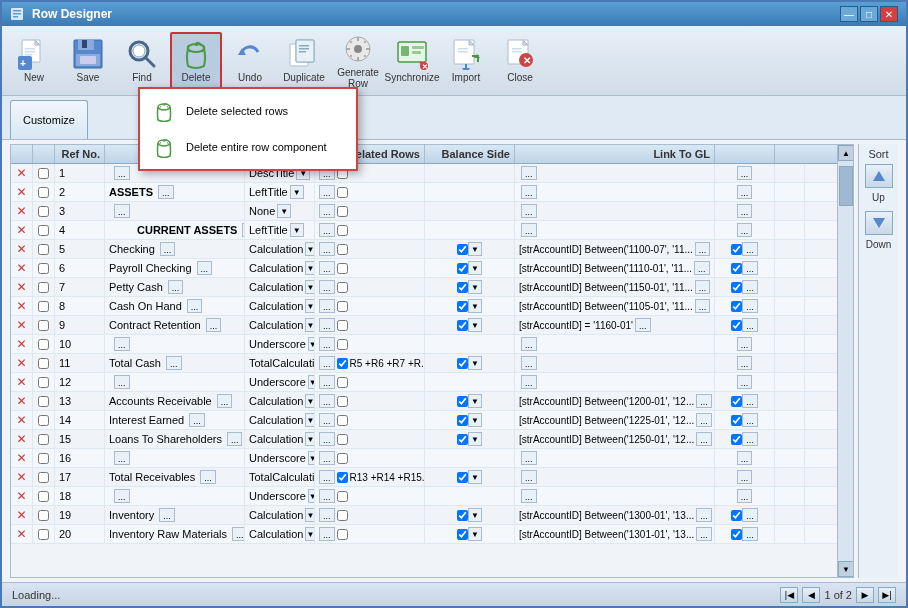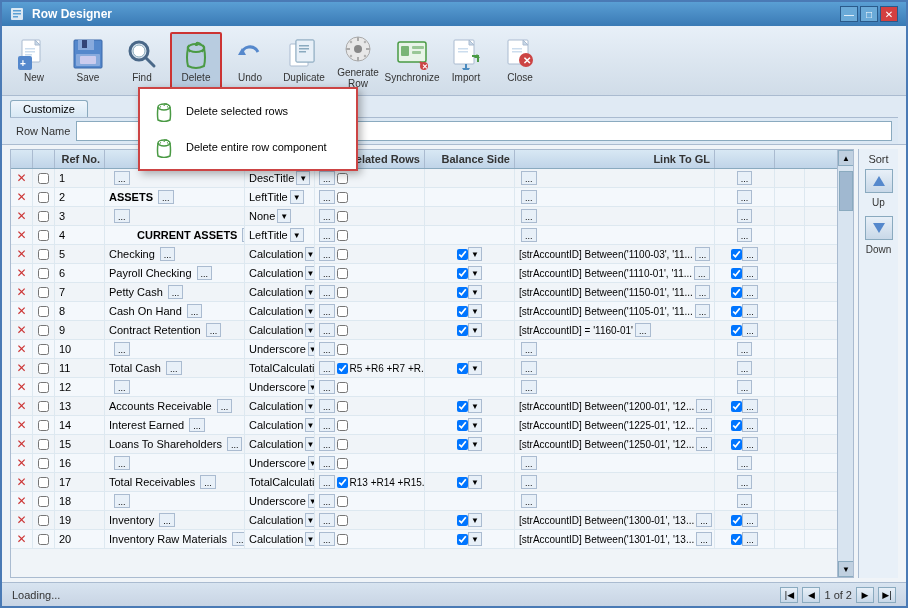--- a/index.html
+++ b/index.html
@@ -93,21 +93,21 @@
       font-size: 10px;
       color: #333;
       text-align: center;
     }
 
     .customize-tab {
       display: inline-block;
       background: linear-gradient(to bottom, #f0f6fc, #d8e8f4);
       border: 1px solid #8aaabf;
       border-bottom: none;
-      padding: 2px 12px;
+      padding: 13px 12px;
       font-size: 11px;
       cursor: pointer;
       border-radius: 3px 3px 0 0;
     }
 
     .row-name-label { font-size: 11px; color: #333; white-space: nowrap; }
     .row-name-input {
       height: 20px;
       border: 1px solid #8aaabf;
       background: white;
@@ -555,28 +555,20 @@
       <span>Delete entire row component</span>
     </div>
   </div>
 
   <div class="main-content">
 
     <div style="background: #e0eaf4; border-bottom: 1px solid #aabbd0; padding: 0 8px;">
       <div style="padding-top: 4px;">
         <div class="customize-tab">Customize</div>
       </div>
-      <div class="input-row" style="background: #dce8f4; border-top: 1px solid #aabbd0; padding: 3px 6px;">
-        <span class="row-name-label">Row Name</span>
-        <input class="row-name-input" type="text" style="width: 100px;">
-        <span class="bs-copy-label">BS Copy</span>
-        <input type="checkbox" class="bs-copy-checkbox" style="">
-        <span style="font-size:11px; color:#333;">Balance Sheet Copy</span>
-        <input class="bs-copy-input" type="text" style="">
-      </div>
     </div>
 
     <div style="flex:1; display:flex; overflow:hidden; padding: 4px 8px 4px 8px; gap:4px;">
 
       <div class="table-with-scroll">
         <div class="table-inner">
 
           <div class="table-header">
             <div class="th"></div>
             <div class="th"></div>
@@ -714,21 +706,21 @@
                 </div>
                 <div class="td related-rows-cell">
                   <button class="dots-btn">...</button>
                   <input type="checkbox" style="width: 11px; height: 11px;">
                 </div>
                 <div class="td" style="justify-content: center;">
                   <input type="checkbox" checked="" style="width: 11px; height: 11px;">
                   <div class="dropdown-arrow">▼</div>
                 </div>
                 <div class="td" style="font-size: 10px;">
-                  <span>[strAccountID] Between('1100-03', '11...</span>
+                  <span>[strAccountID] Between('1100-07', '11...</span>
                   <button class="dots-btn" style="margin-left: 2px;">...</button>
                 </div>
                 <div class="td" style="justify-content: center;">
                   <input type="checkbox" checked="" style="width: 11px; height: 11px;">
                   <button class="dots-btn">...</button>
                 </div>
                 <div class="td"></div>
               </div>
               <div class="table-row" style="background: rgb(244, 248, 252);">
                 <div class="td" style="justify-content: center; color: rgb(204, 51, 51); font-size: 12px; cursor: pointer;">✕</div>

